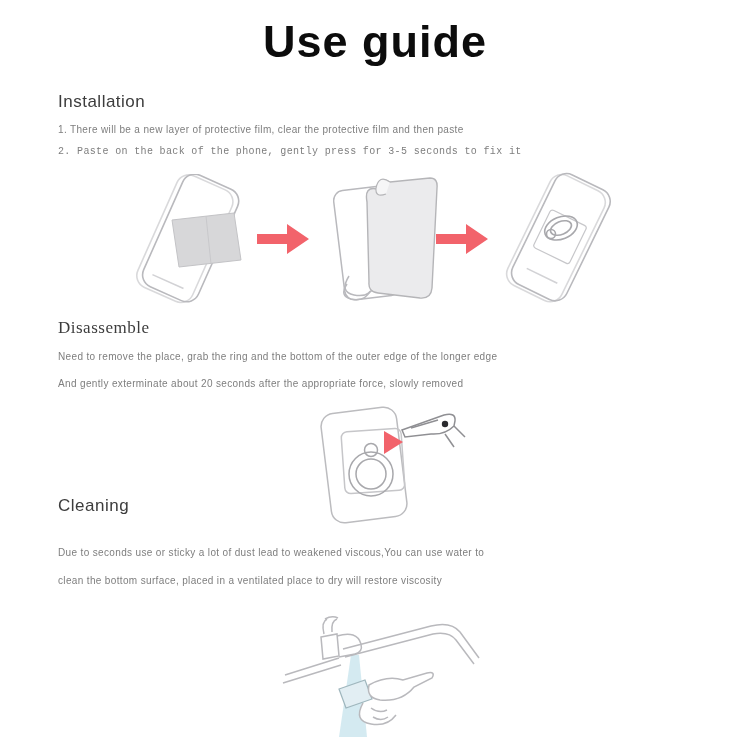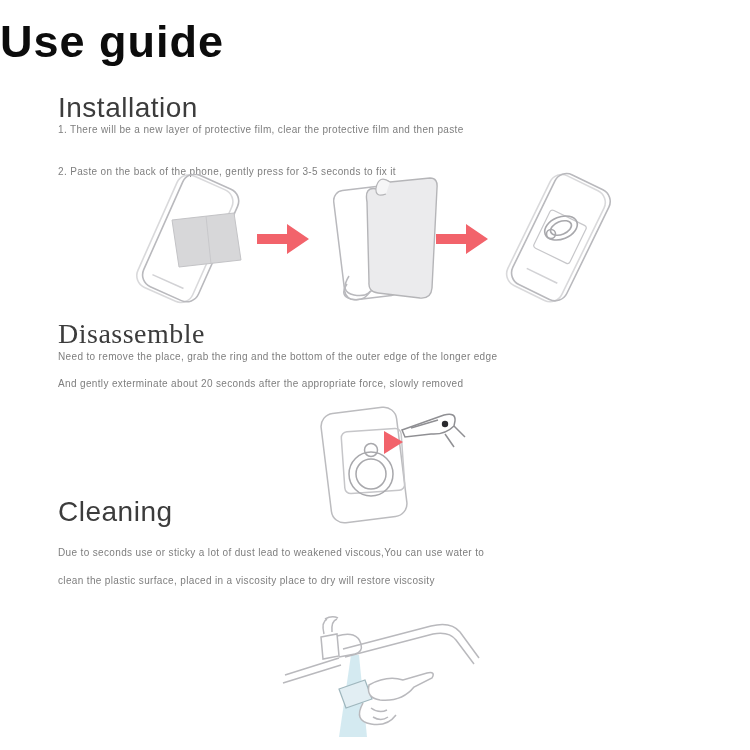--- a/index.html
+++ b/index.html
@@ -1,33 +1,33 @@
 <!DOCTYPE html>
 <html><head>
 <meta charset="utf-8">
 <style>
   html,body{margin:0;padding:0;}
   body{
     width:750px;height:750px;position:relative;background:#ffffff;
     font-family:"Liberation Sans","DejaVu Sans",sans-serif;overflow:hidden;
   }
   .page-title{
-    position:absolute;top:16px;left:0;width:750px;text-align:left;
+    position:absolute;top:16px;left:0;width:750px;text-align:center;
     font-size:45px;font-weight:bold;color:#0c0c0c;letter-spacing:1px;
   }
   .section-heading{
-    position:absolute;left:58px;font-size:28px;color:#3c3c3c;letter-spacing:.5px;
+    position:absolute;left:58px;font-size:17px;color:#3c3c3c;letter-spacing:.5px;
   }
   .body-line{
     position:absolute;left:58px;font-size:10px;color:#7e7e7e;letter-spacing:.35px;
     white-space:nowrap;
   }
   #installation-heading{top:92px;}
   #install-step-1{top:124px;}
-  #install-step-2{top:166px;}
+  #install-step-2{top:146px;font-family:Liberation Mono, monospace;}
   #disassemble-heading{top:318px;font-family:Liberation Serif, serif;}
   #dis-line-1{top:351px;}
   #dis-line-2{top:378px;}
   #cleaning-heading{top:496px;}
   #clean-line-1{top:547px;}
   #clean-line-2{top:575px;}
   .illus{position:absolute;}
   #illus-phone-film{left:118px;top:174px;}
   #arrow-1{left:257px;top:221px;}
   #illus-phone-peel{left:333px;top:172px;}
@@ -108,21 +108,21 @@
     <path d="M106,26 L148,11 Q160,8 159,17 L158,22 Q149,31 135,30 L109,33 Z"></path>
     <path d="M115,24 l27,-8"></path>
     <path d="M158,22 l11,11"></path>
     <path d="M149,30 l9,13"></path>
   </g>
   <circle cx="149" cy="20" r="3.2" fill="#2b2b2e"></circle>
 </svg>
 
 <div class="section-heading" id="cleaning-heading">Cleaning</div>
 <div class="body-line" id="clean-line-1">Due to seconds use or sticky a lot of dust lead to weakened viscous,You can use water to</div>
-<div class="body-line" id="clean-line-2">clean the plastic surface, placed in a viscosity place to dry will restore viscosity</div>
+<div class="body-line" id="clean-line-2">clean the bottom surface, placed in a ventilated place to dry will restore viscosity</div>
 
 <svg class="illus" id="illus-cleaning" width="205" height="138" viewBox="0 0 205 138">
 
   <path d="M70,46 L58,128 L86,128 L78,46 Z" fill="#cde6ee" opacity=".85"></path>
   <g fill="none" stroke="#b9b9bd" stroke-width="1.5">
 
     <path d="M62,40 L150,17 Q170,12 179,23 L198,49"></path>
     <path d="M64,48 L152,25 Q168,22 175,31 L193,55"></path>
 
     <path d="M4,66 L58,49"></path>

